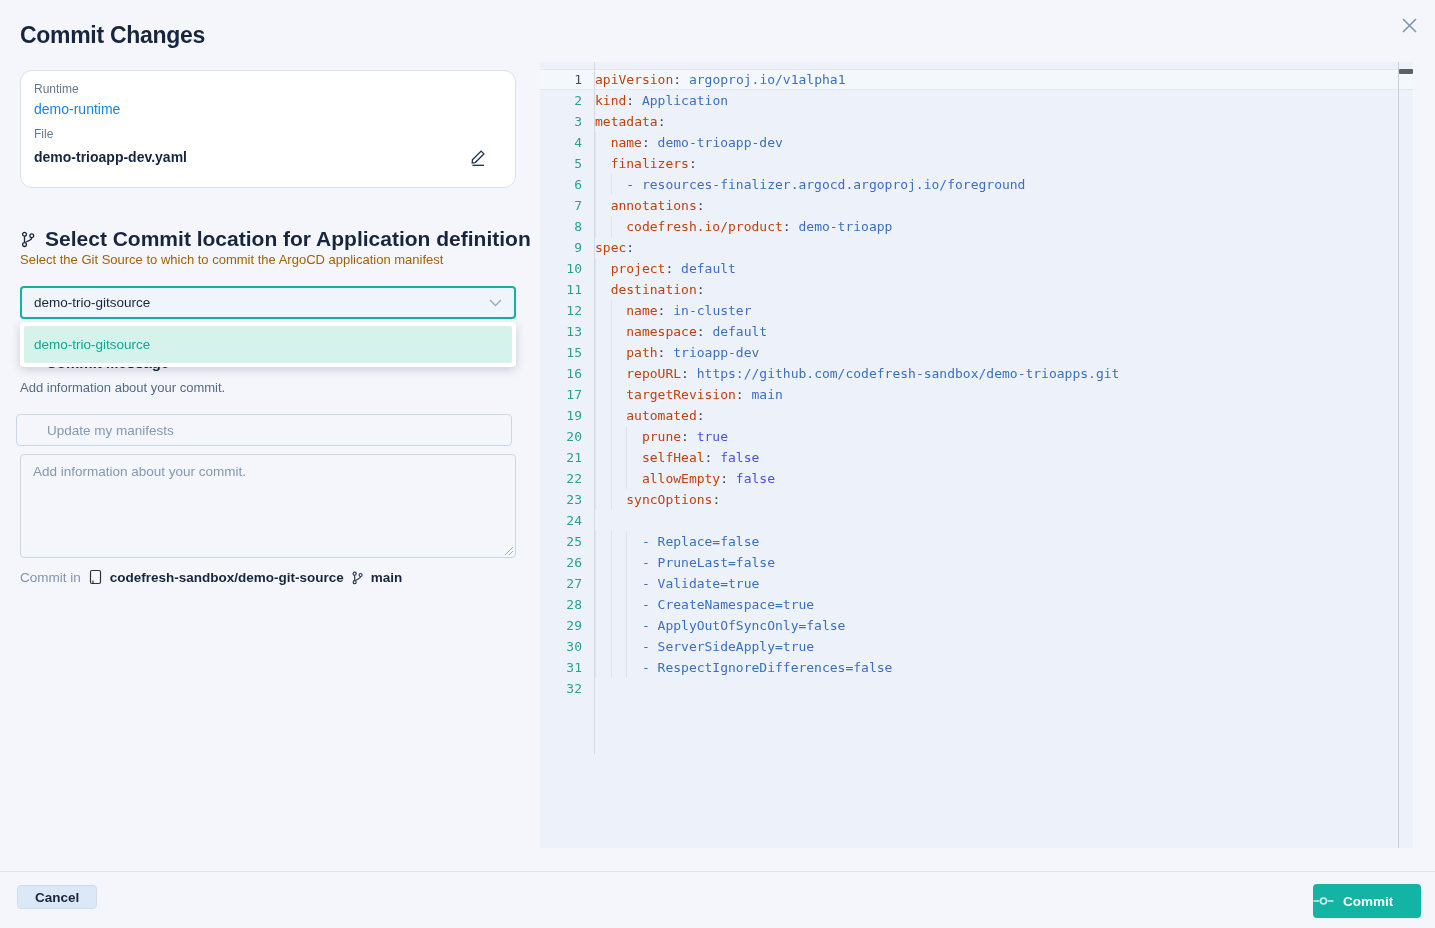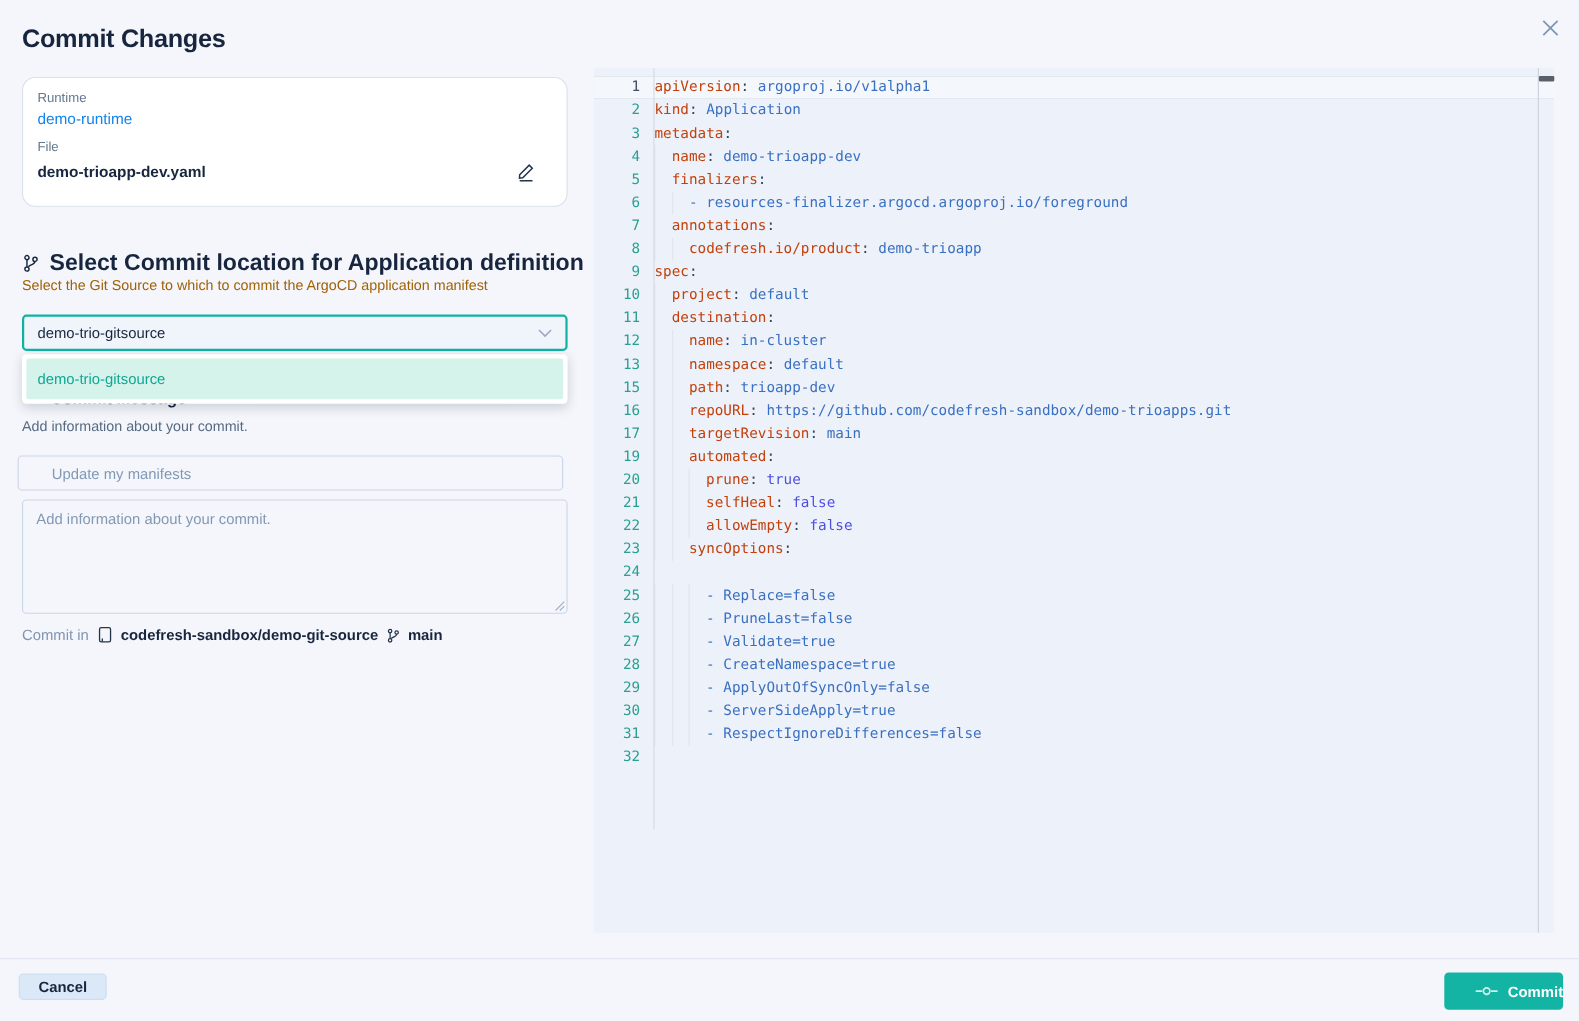--- a/index.html
+++ b/index.html
@@ -59,21 +59,21 @@
   .tok-val { color:#3a70c2; }
   .tok-bool { color:#4c4fe2; }
   .tok-link { color:#3a70c2; cursor:pointer; }
   .gutter-sep { position:absolute; left:54px; top:0; width:1px; height:692px; background:#d3dae4; z-index:2; pointer-events:none; }
   .scroll-sep { position:absolute; left:858px; top:0; width:1px; height:786px; background:#c9d0dc; z-index:2; }
   .scroll-thumb { position:absolute; left:859px; top:7px; width:14px; height:5px; background:#5a606a; border-radius:1px; z-index:3; cursor:pointer; }
 
   
   .footer-divider { position:absolute; left:0; top:871px; width:1435px; height:1px; background:#dfe5f1; }
   .cancel-btn { position:absolute; left:17px; top:885px; height:24px; padding:0 17px; background:#dbe8f7; border:1px solid #cdddf0; border-radius:4px; font-size:13.5px; font-weight:700; color:#17263e; display:flex; align-items:center; cursor:pointer; font-family:"Liberation Sans",sans-serif; }
-  .commit-btn { position:absolute; left:1313px; top:884px; width:108px; height:34px; background:#14b4a4; border:none; border-radius:4px; font-size:13.5px; font-weight:700; color:#ffffff; display:flex; align-items:center; justify-content:flex-end; gap:9px; cursor:pointer; font-family:"Liberation Sans",sans-serif; }
+  .commit-btn { position:absolute; left:1313px; top:884px; width:108px; height:34px; background:#14b4a4; border:none; border-radius:4px; font-size:13.5px; font-weight:700; color:#ffffff; display:flex; align-items:center; justify-content:flex-start; gap:9px; cursor:pointer; font-family:"Liberation Sans",sans-serif; }
 </style>
 </head>
 <body>
 
 <h1 class="dlg-title">Commit Changes</h1>
 <div class="close-btn">
   <svg width="17" height="17" viewBox="0 0 17 17">
     <path d="M2 2 L15 15 M15 2 L2 15" stroke="#7d96b6" stroke-width="1.6" fill="none"></path>
   </svg>
 </div>

